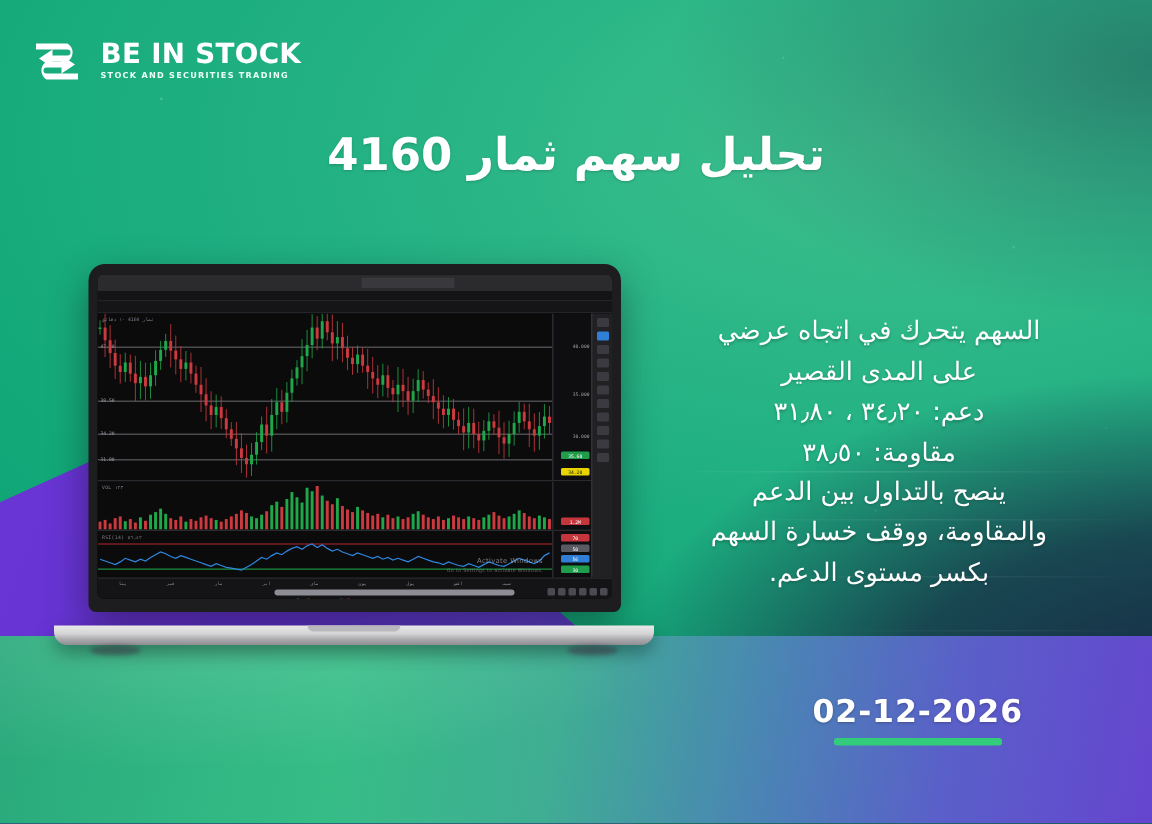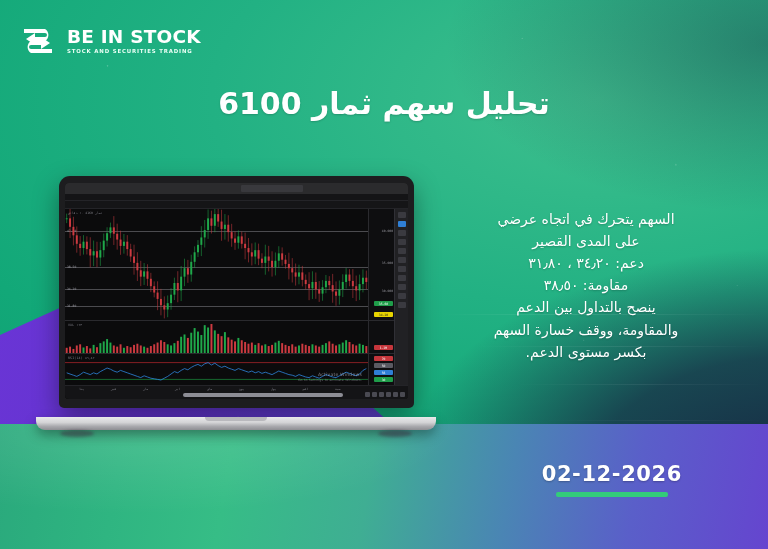--- a/index.html
+++ b/index.html
@@ -107,21 +107,21 @@
     direction: rtl;
     text-shadow: 0 1px 2px rgba(0,0,0,.18);
   }
 
   
   .body-copy {
     position: absolute; right: 22px; top: 208px;
     width: 320px;
     direction: rtl; text-align: center;
     color: #ffffff;
-    font-size: 14px;
+    font-size: 17px;
     line-height: 1.58;
     font-weight: 400;
     text-shadow: 0 1px 2px rgba(0,0,0,.22);
   }
   .body-copy p { margin: 0; white-space: pre-line; }
 
   
   .date-block {
     position: absolute; right: 86px; top: 462px;
     text-align: center;
@@ -295,21 +295,21 @@
 
         <path d="M34 33 H13 a7 7 0 0 1 0 -12 h10 v-4 l9 6 l-9 6 v-4 H13 a2 2 0 0 0 0 4 h21 z" fill="#ffffff"></path>
       </svg>
     </span>
     <span class="logo-text">
       <span class="logo-name">BE IN STOCK</span>
       <span class="logo-tag">STOCK AND SECURITIES TRADING</span>
     </span>
   </div>
 
-  <h1 class="headline">تحليل سهم ثمار 6100</h1>
+  <h1 class="headline">تحليل سهم ثمار 4160</h1>
 
   <div class="body-copy">
     <p>السهم يتحرك في اتجاه عرضي
 على المدى القصير
 دعم: ٣٤٫٢٠ ، ٣١٫٨٠
 مقاومة:  ٣٨٫٥٠
 ينصح بالتداول بين الدعم
 والمقاومة، ووقف خسارة السهم
 بكسر مستوى الدعم.</p>
   </div>

